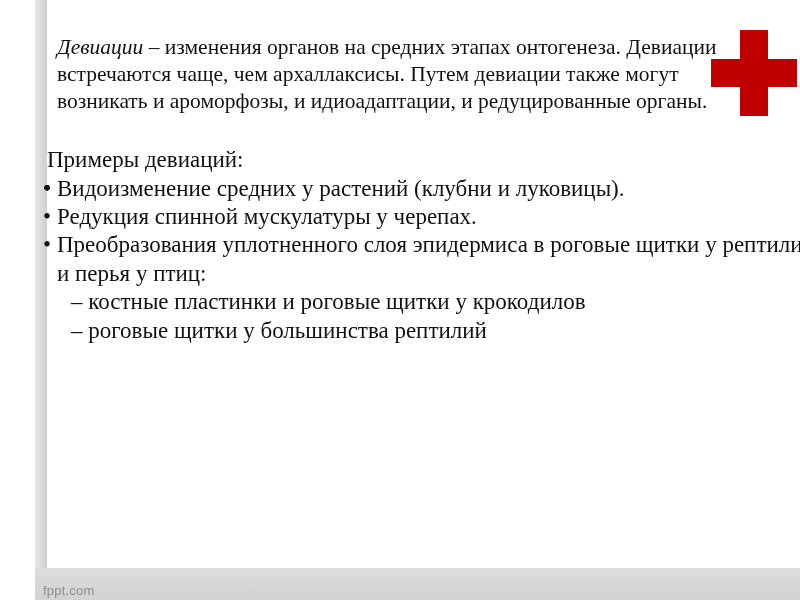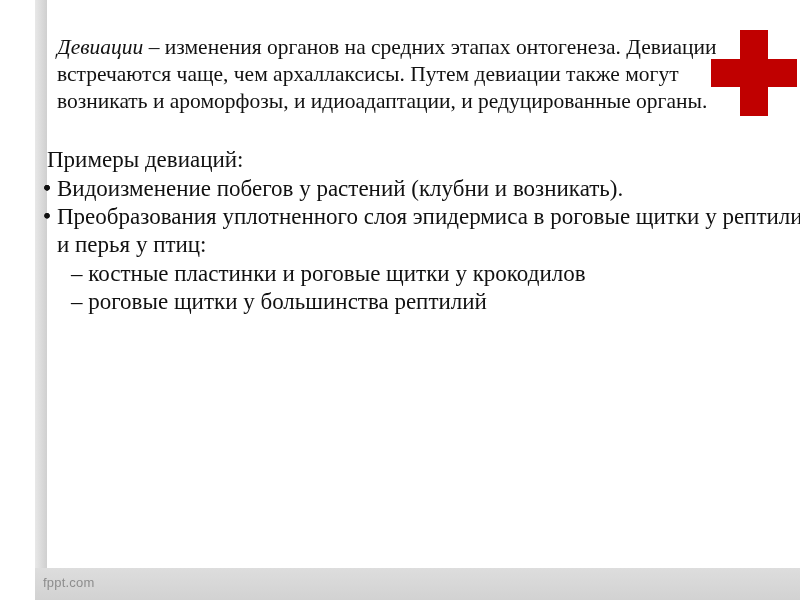--- a/index.html
+++ b/index.html
@@ -35,21 +35,21 @@
     position: absolute;
     left: 0;
     bottom: 0;
     width: 800px;
     height: 32px;
     background: linear-gradient(to bottom, #dddddd 0%, #d2d2d2 100%);
   }
   .footer-text {
     position: absolute;
     left: 8px;
-    bottom: 10px;
+    bottom: 2px;
     font-family: "Liberation Sans", sans-serif;
     font-size: 13px;
     color: #8d8d8d;
     letter-spacing: 0.2px;
   }
   
   .cross {
     position: absolute;
     right: 38px;
     top: 30px;
@@ -146,24 +146,25 @@
 
     <ul class="bullets">
       <li>
         <span class="dash">•</span>
       </li>
       <li>
         <span class="dash">•</span>
       </li>
       <li>
         <span class="dash">•</span>
-        <span>Видоизменение побегов у растений (клубни и возникать).</span>
+        <span>Видоизменение средних у растений (клубни и луковицы).</span>
       </li>
       <li>
         <span class="dash">•</span>
+        <span>Редукция спинной мускулатуры у черепах.</span>
       </li>
       <li>
         <span class="dash">•</span>
         <span>Преобразования уплотненного слоя эпидермиса в роговые щитки у рептилий и перья у птиц:</span>
       </li>
     </ul>
 
     <div class="subitem">– костные пластинки и роговые щитки у крокодилов</div>
     <div class="subitem">– роговые щитки у большинства рептилий</div>
   </div>

